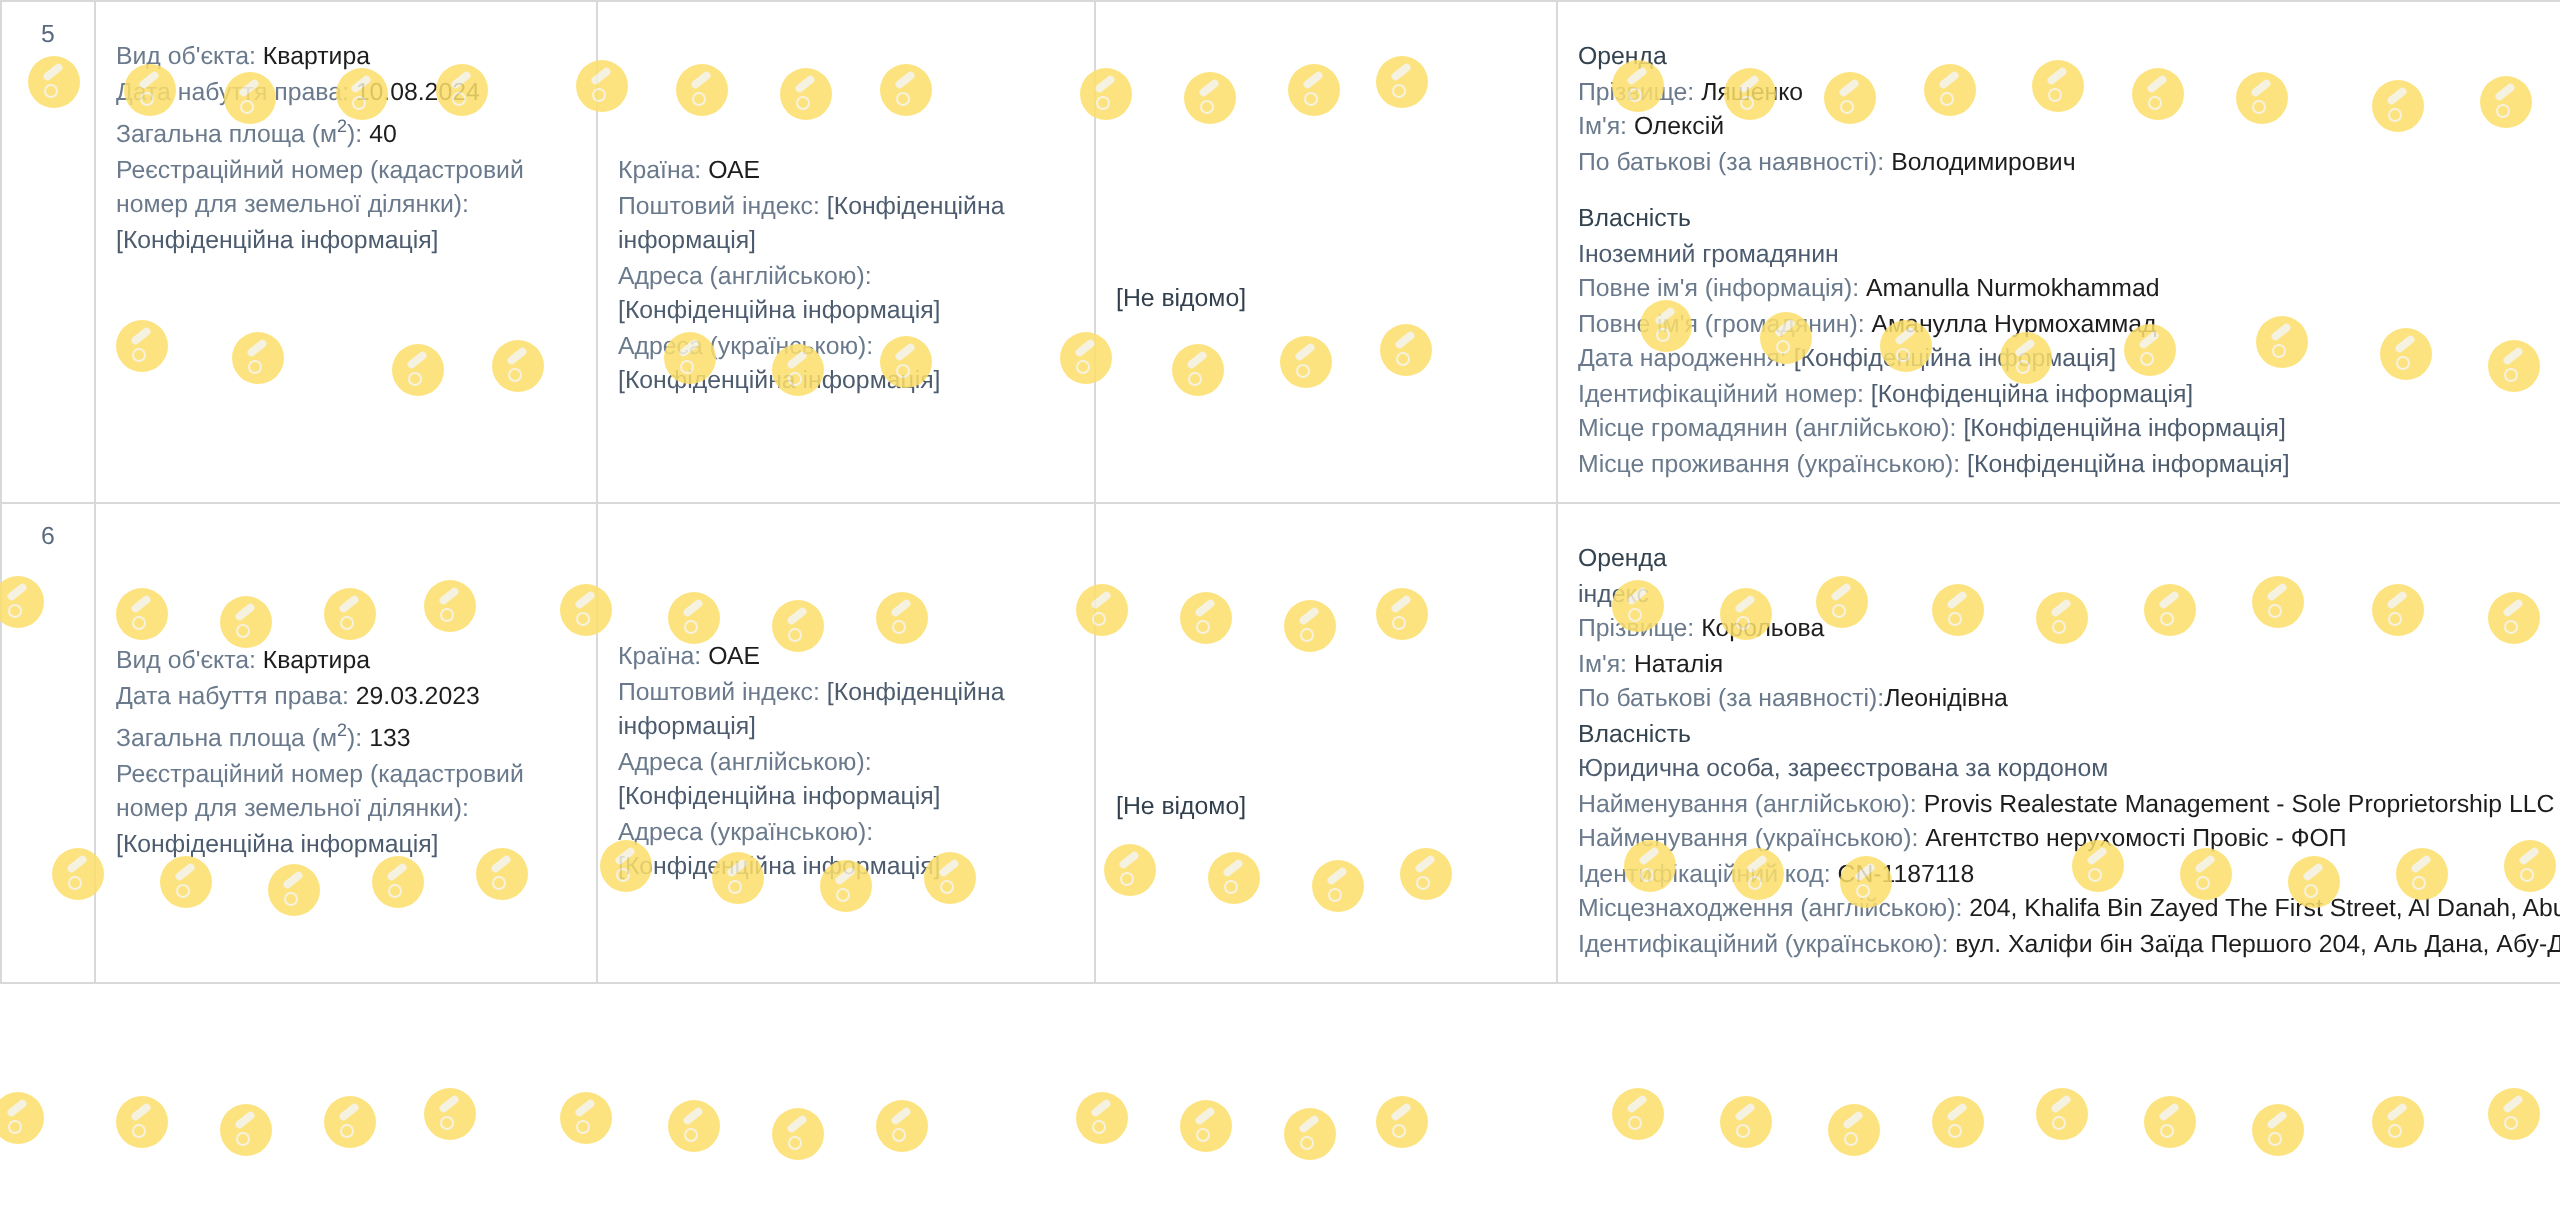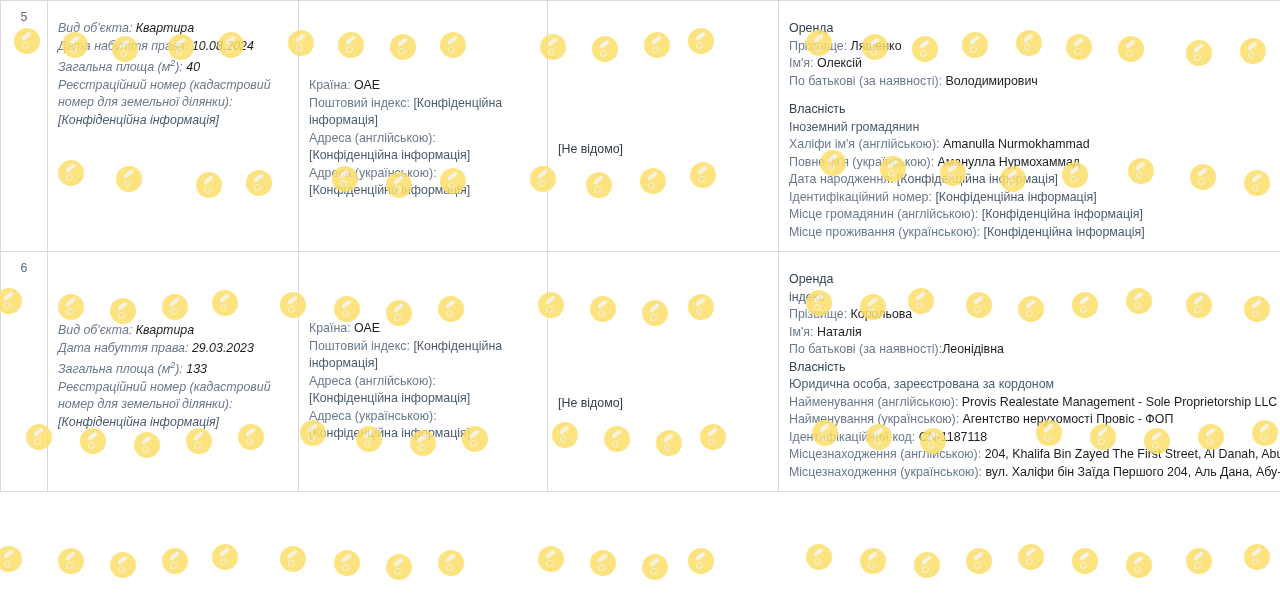--- a/index.html
+++ b/index.html
@@ -48,21 +48,21 @@
   td.col-num {
     width: 26px;
     text-align: center;
     vertical-align: middle;
     color: #3a3a3a;
     font-size: 12.5px;
     padding: 0;
     border-left: none;
   }
 
-  td.col-object { width: 230px; font-style: italic; }
+  td.col-object { width: 230px; }
   td.col-location { width: 228px; }
   td.col-cost { width: 210px; }
   td.col-owner { width: 550px; border-right: none; }
 
   .lbl { color: #6a7a8c; }
   .val { color: #1d1d1d; }
   .blk { color: #4c5c6e; }
   .strong-head { color: #33424f; }
 
   .line { margin: 0; }
@@ -156,22 +156,22 @@
 
       <td class="col-owner">
         <div class="gap"></div>
         <div class="line"><span class="strong-head">Оренда</span></div>
         <div class="line"><span class="lbl">Прізвище:</span> <span class="val">Ляшенко</span></div>
         <div class="line"><span class="lbl">Ім'я:</span> <span class="val">Олексій</span></div>
         <div class="line"><span class="lbl">По батькові (за наявності):</span> <span class="val">Володимирович</span></div>
         <div class="gap"></div>
         <div class="line"><span class="strong-head">Власність</span></div>
         <div class="line"><span class="blk">Іноземний громадянин</span></div>
-        <div class="line"><span class="lbl">Халіфи ім'я (англійською):</span> <span class="val">Amanulla Nurmokhammad</span></div>
-        <div class="line"><span class="lbl">Повне ім'я (українською):</span> <span class="val">Аманулла Нурмохаммад</span></div>
+        <div class="line"><span class="lbl">Повне ім'я (інформація):</span> <span class="val">Amanulla Nurmokhammad</span></div>
+        <div class="line"><span class="lbl">Повне ім'я (громадянин):</span> <span class="val">Аманулла Нурмохаммад</span></div>
         <div class="line"><span class="lbl">Дата народження:</span> <span class="blk">[Конфіденційна інформація]</span></div>
         <div class="line"><span class="lbl">Ідентифікаційний номер:</span> <span class="blk">[Конфіденційна інформація]</span></div>
         <div class="line"><span class="lbl">Місце громадянин (англійською):</span> <span class="blk">[Конфіденційна інформація]</span></div>
         <div class="line"><span class="lbl">Місце проживання (українською):</span> <span class="blk">[Конфіденційна інформація]</span></div>
       </td>
     </tr>
 
     <tr>
       <td class="col-num">6</td>
 
@@ -205,21 +205,21 @@
         <div class="line"><span class="blk">індекс</span></div>
         <div class="line"><span class="lbl">Прізвище:</span> <span class="val">Корольова</span></div>
         <div class="line"><span class="lbl">Ім'я:</span> <span class="val">Наталія</span></div>
         <div class="line"><span class="lbl">По батькові (за наявності):</span><span class="val">Леонідівна</span></div>
         <div class="line"><span class="strong-head">Власність</span></div>
         <div class="line"><span class="blk">Юридична особа, зареєстрована за кордоном</span></div>
         <div class="line"><span class="lbl">Найменування (англійською):</span> <span class="val">Provis Realestate Management - Sole Proprietorship LLC</span></div>
         <div class="line"><span class="lbl">Найменування (українською):</span> <span class="val">Агентство нерухомості Провіс - ФОП</span></div>
         <div class="line"><span class="lbl">Ідентифікаційний код:</span> <span class="val">CN-1187118</span></div>
         <div class="line"><span class="lbl">Місцезнаходження (англійською):</span> <span class="val">204, Khalifa Bin Zayed The First Street, Al Danah, Abu Dhabi</span></div>
-        <div class="line"><span class="lbl">Місцезнаходження (українською):</span> <span class="val">вул. Халіфи бін Заїда Першого 204, Аль Дана, Абу-Дабі</span></div>
+        <div class="line"><span class="lbl">Ідентифікаційний (українською):</span> <span class="val">вул. Халіфи бін Заїда Першого 204, Аль Дана, Абу-Дабі</span></div>
       </td>
     </tr>
   </tbody>
     </table>
 
   <div class="wm-layer">
     <div class="wm" style="left:14px;  top:28px;"></div>
     <div class="wm" style="left:62px;  top:32px;"></div>
     <div class="wm" style="left:112px; top:36px;"></div>
     <div class="wm" style="left:168px; top:34px;"></div>

